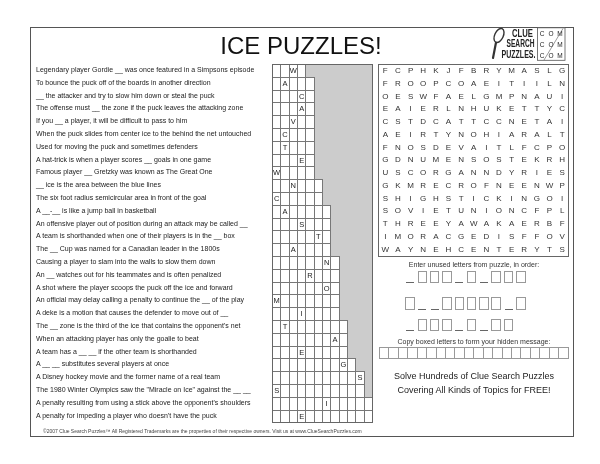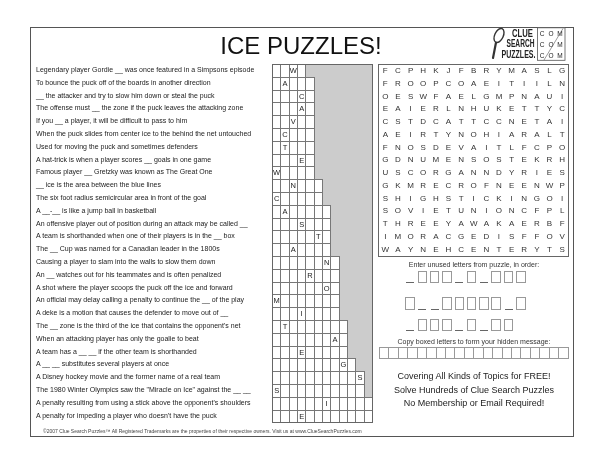--- a/index.html
+++ b/index.html
@@ -739,18 +739,17 @@
     <div class="hm-box" style="left: 122.59px;"></div>
     <div class="hm-box" style="left: 132.02px;"></div>
     <div class="hm-box" style="left: 141.45px;"></div>
     <div class="hm-box" style="left: 150.88px;"></div>
     <div class="hm-box" style="left: 160.31px;"></div>
     <div class="hm-box" style="left: 169.74px;"></div>
     <div class="hm-box" style="left: 179.17px;"></div>
   </div>
 
 <div class="promo">
+  <div class="line">Solve Hundreds of Clue Search Puzzles</div>
   <div class="line">Covering All Kinds of Topics for FREE!</div>
-  <div class="line">Solve Hundreds of Clue Search Puzzles</div>
-  <div class="line">No Membership or Email Required!</div>
 </div>
 
 <div class="footer">©2007 Clue Search Puzzles™ All Registered Trademarks are the properties of their respective owners. Visit us at www.ClueSearchPuzzles.com</div>
 
 </body></html>

